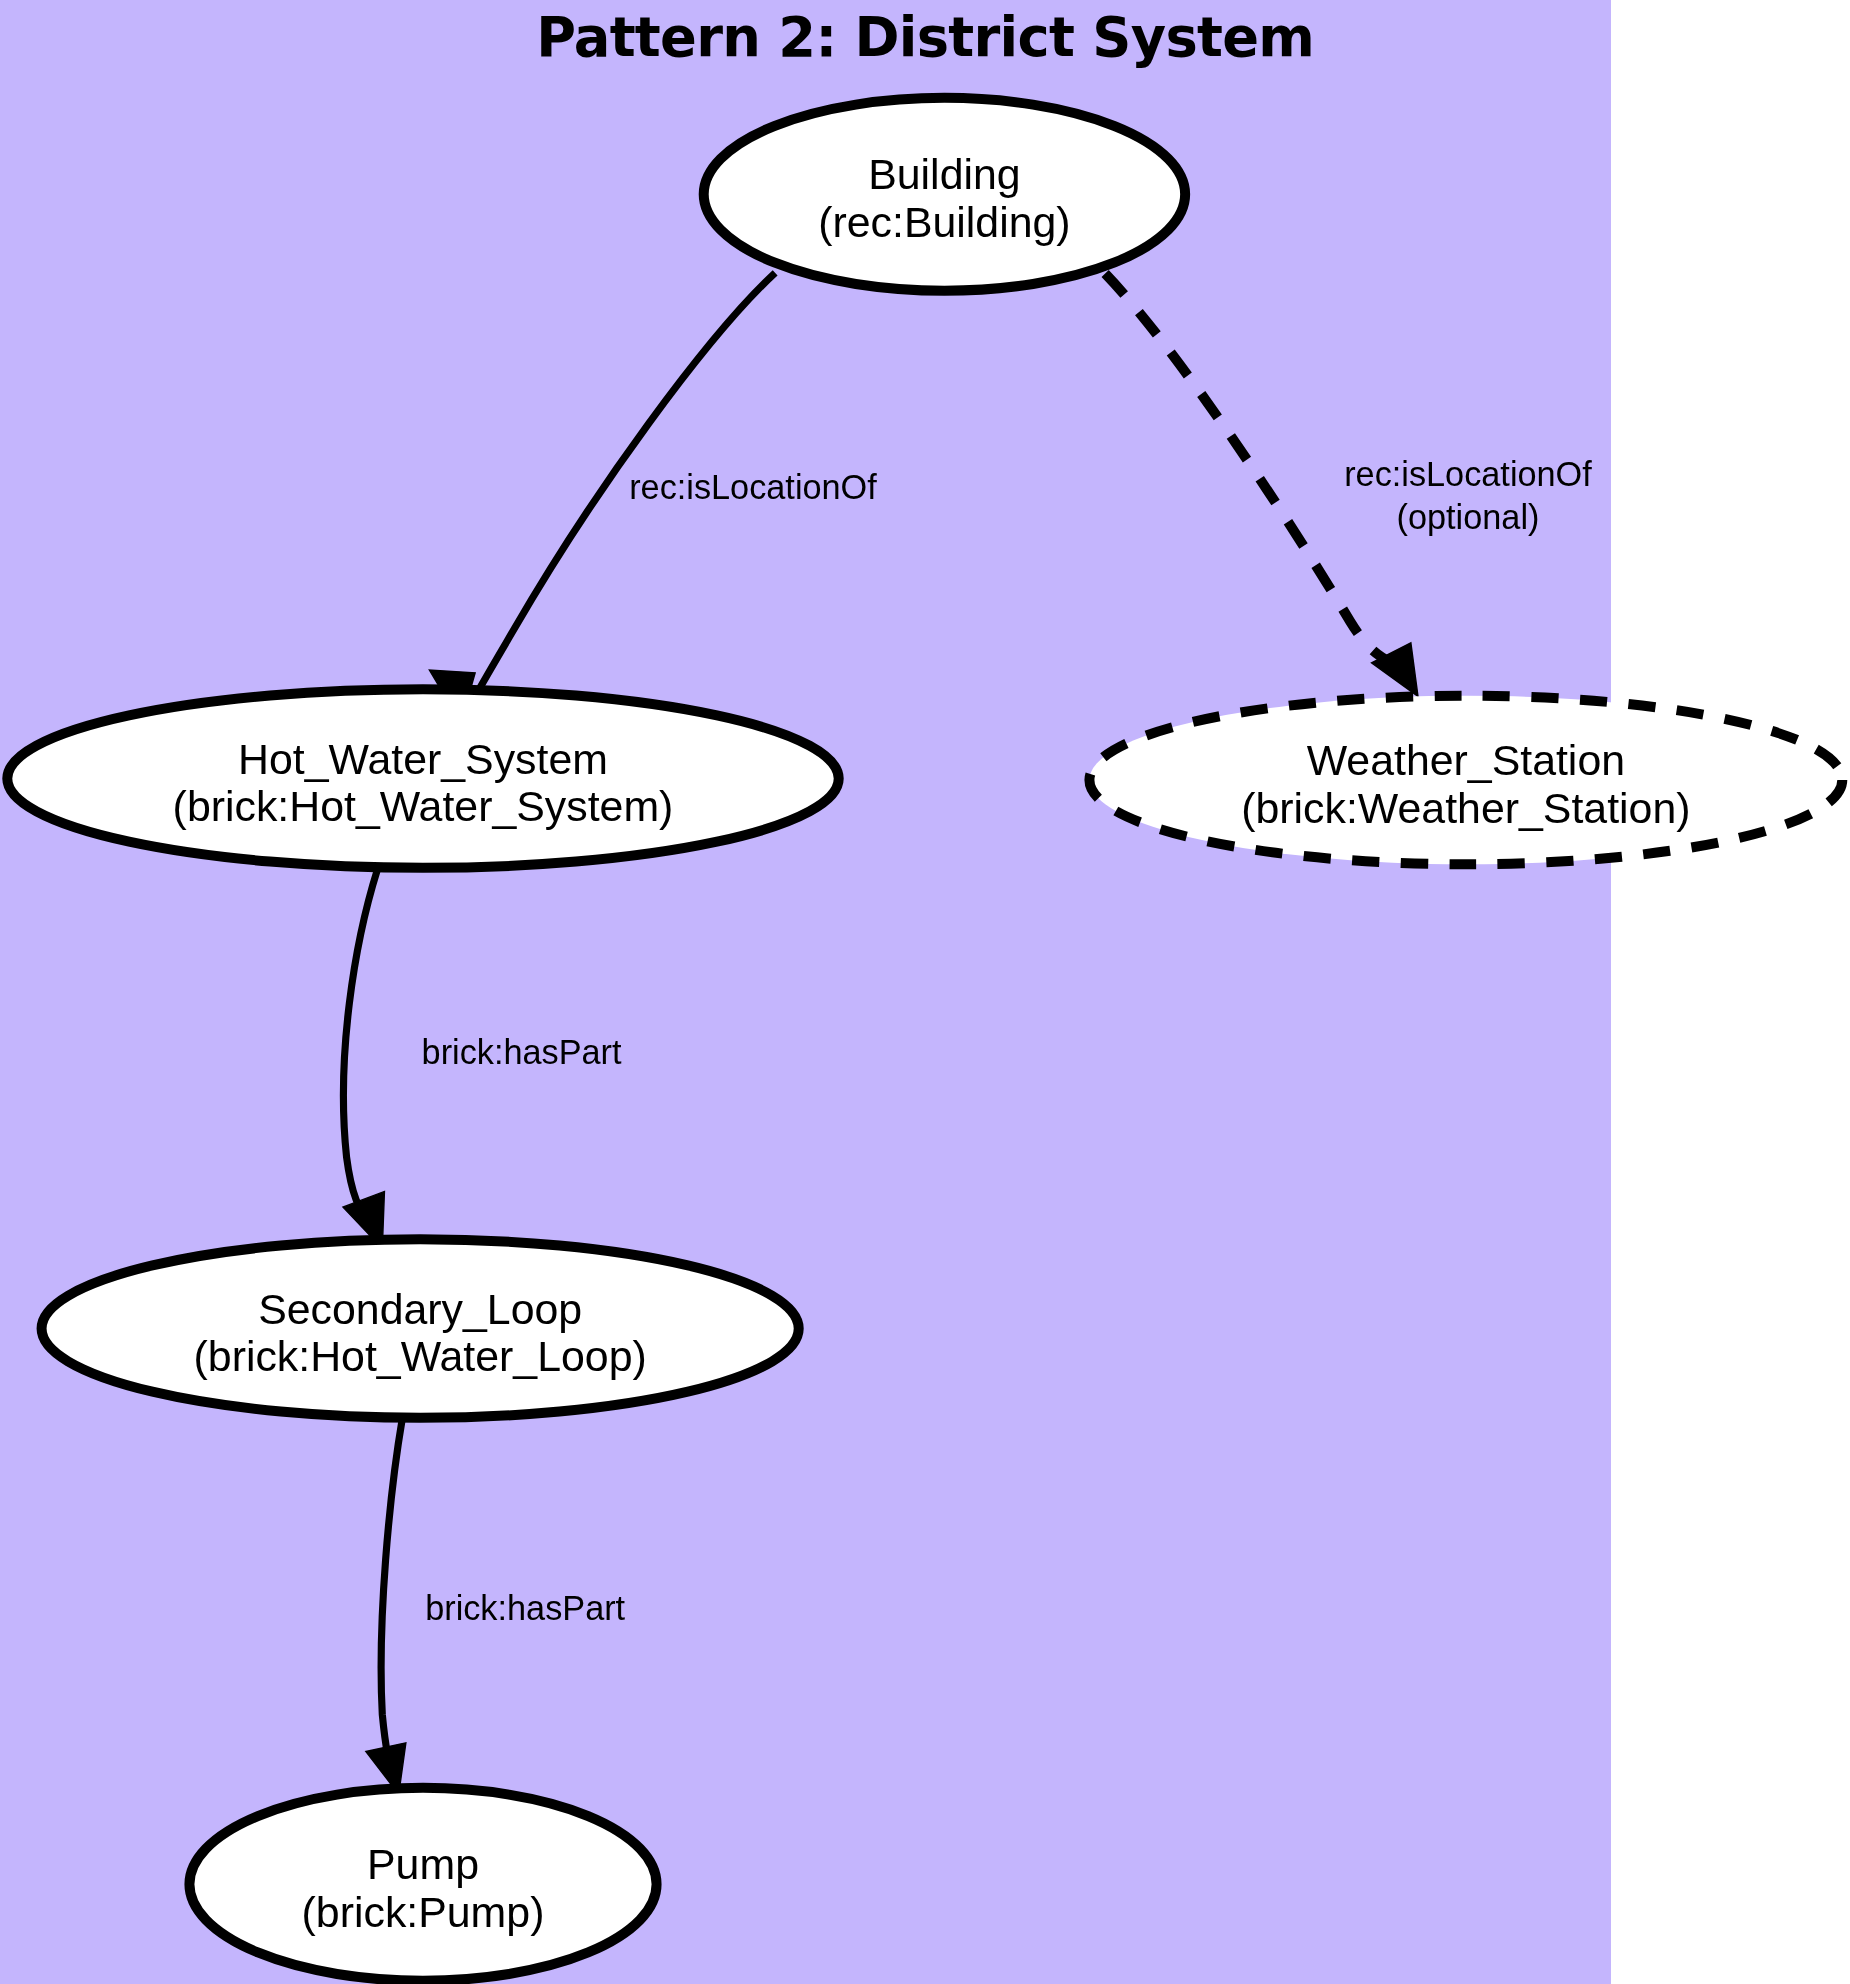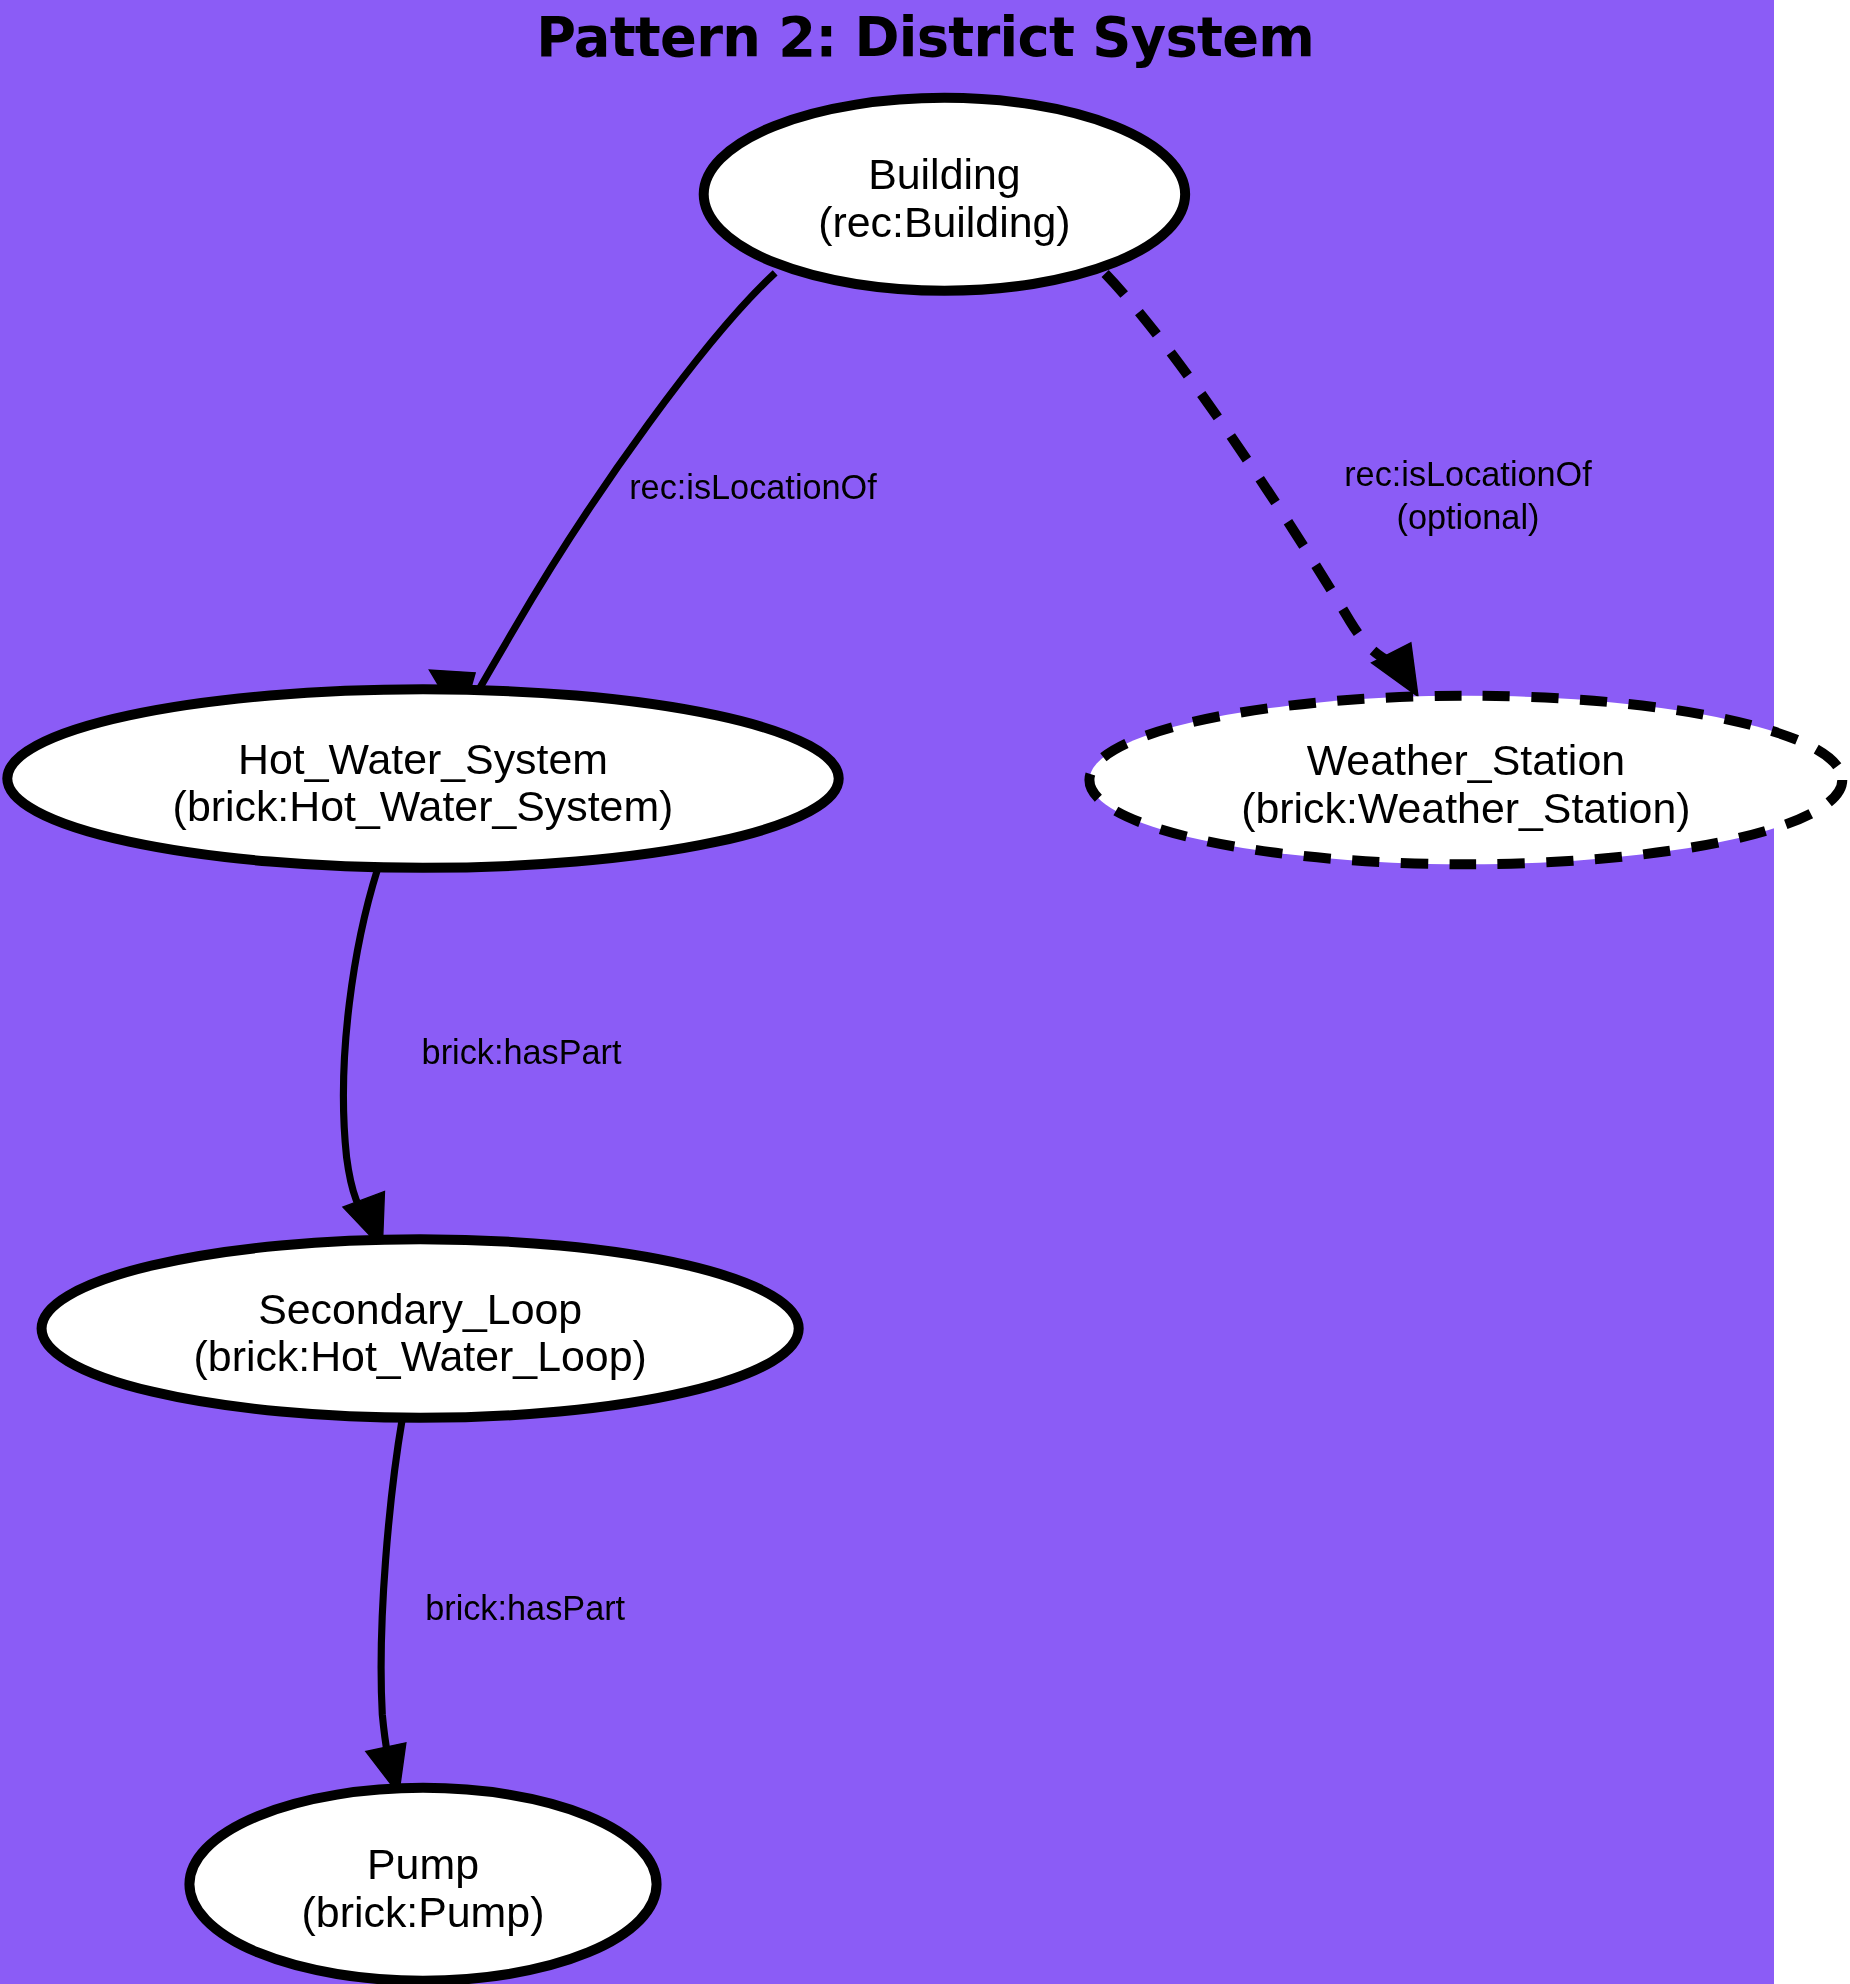--- a/index.html
+++ b/index.html
@@ -8,23 +8,23 @@
     background: #ffffff;
   }
   body {
     width: 1851px;
     height: 1985px;
     overflow: hidden;
     font-family: "Liberation Sans", sans-serif;
   }
   #canvas {
     position: relative;
-    width: 1774px;
+    width: 1611px;
     height: 1985px;
-    background: #8b5cf6;
+    background: #c4b5fd;
   }
   #graph {
     position: absolute;
     top: 0;
     left: 0;
     width: 1851px;
     height: 1985px;
   }
   .graph-title {
     font-family: "DejaVu Sans", sans-serif;

